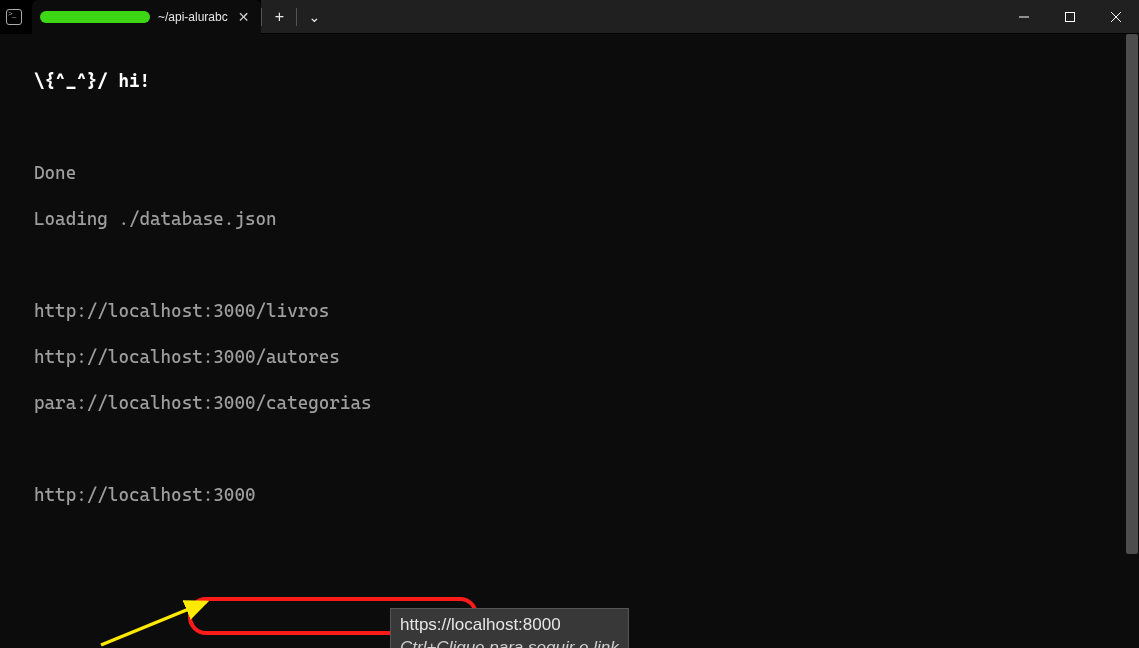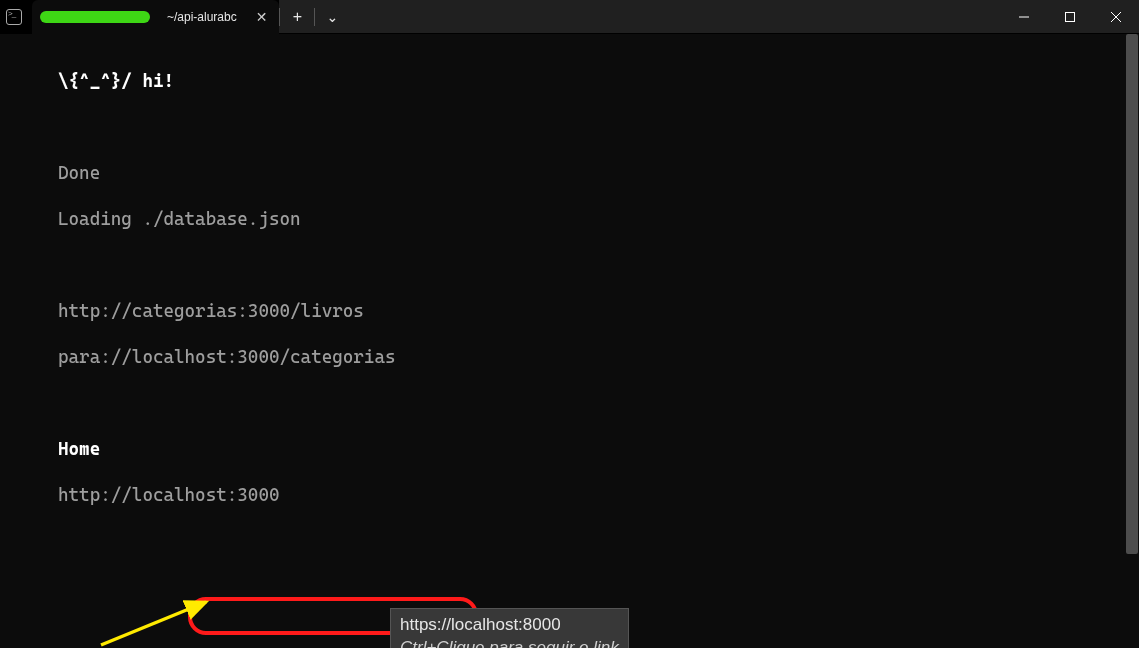--- a/index.html
+++ b/index.html
@@ -42,21 +42,21 @@
     letter-spacing:-1px;
   }
   .tab {
     display: flex;
     align-items: center;
     height: 100%;
     padding: 0 10px 0 8px;
     background: #0c0c0c;
     border-top-right-radius: 6px;
     border-top-left-radius: 6px;
-    gap: 17px;
+    gap: 8px;
     margin-left: 4px;
     justify-content: flex-end;
   }
   .tab .scribble {
     width: 110px; height: 12px;
     background: #3ED715;
     border-radius: 6px;
     filter: blur(0.3px);
   }
   .tab-title {
@@ -108,21 +108,20 @@
   
   .term {
     position: absolute;
     left: 0; right: 0;
     top: 34px;
     bottom: 0;
     padding: 12px 0 0 8px;
     white-space: pre;
     line-height: 23px;
     overflow: hidden;
-    margin-left: 24px;
   }
   .pl { padding-left: 26px; }
   .bold { font-weight: bold; color: #ffffff; }
   .grey  { color: #9e9e9e; }
 
   
   .scrollbar-track {
     position: absolute;
     right: 0; top: 34px;
     width: 14px;
@@ -206,24 +205,24 @@
     </div>
   </div>
 </div>
 
 <div class="term">
 <div class="pl"><span class="bold">\{^_^}/ hi!</span></div>
 <div class="pl">&nbsp;</div>
 <div class="pl grey">Done</div>
 <div class="pl grey">Loading ./database.json</div>
 <div class="pl">&nbsp;</div>
-<div class="pl grey">http://categorias:3000/livros</div>
+<div class="pl grey">http://localhost:3000/livros</div>
+<div class="pl grey">http://localhost:3000/autores</div>
 <div class="pl grey">para://localhost:3000/categorias</div>
 <div class="pl">&nbsp;</div>
-<div class="pl"><span class="bold">Home</span></div>
 <div class="pl grey">http://localhost:3000</div>
 
 
 
 
 
 
 
 
 

